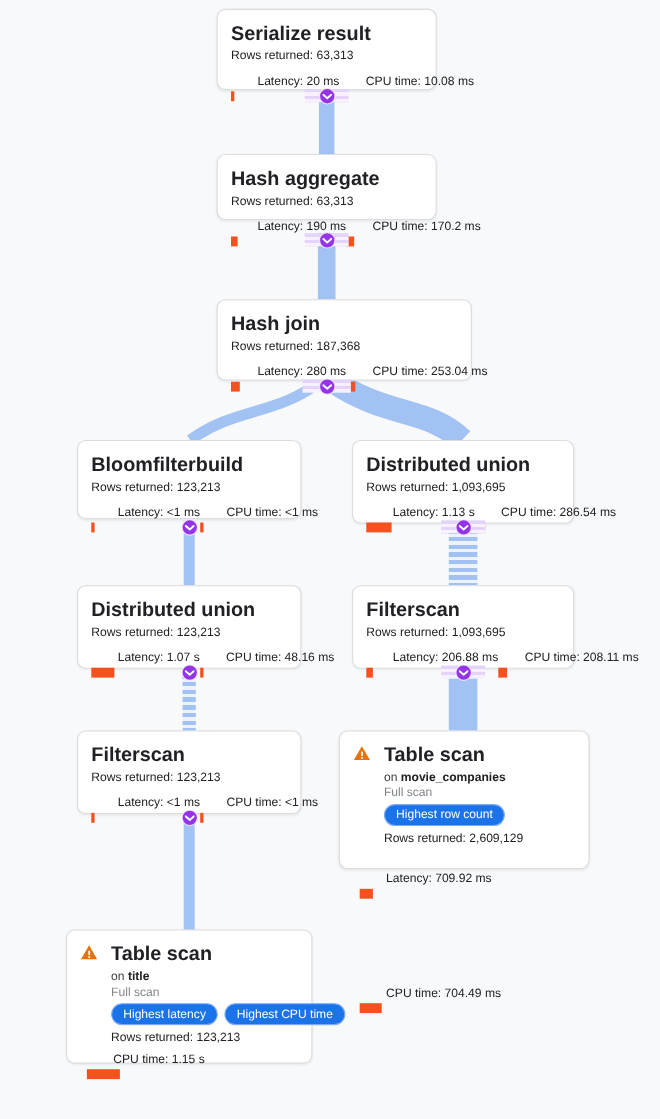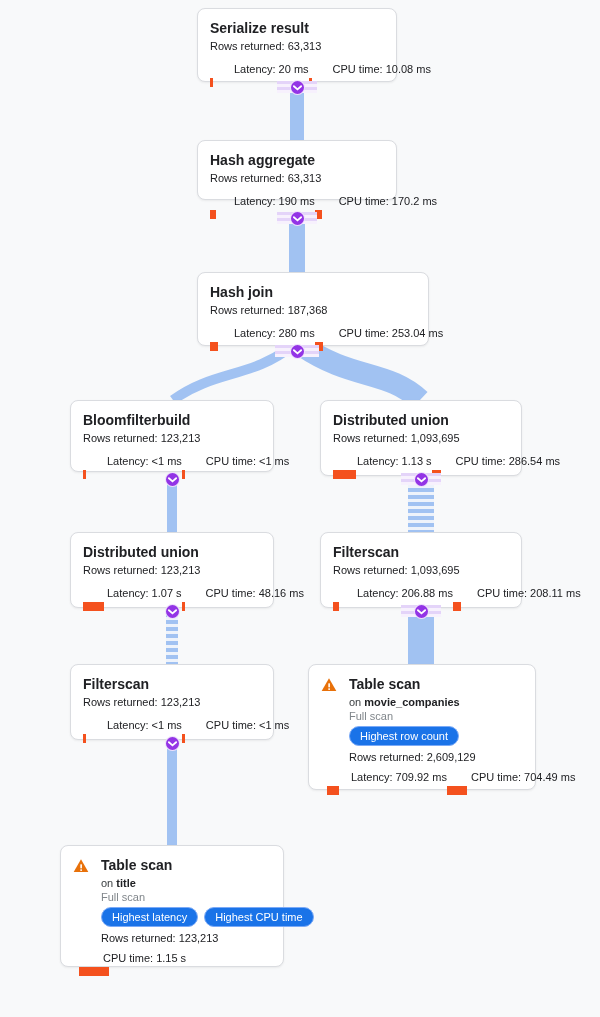--- a/index.html
+++ b/index.html
@@ -14,21 +14,21 @@
   }
   *{margin:0;padding:0;box-sizing:border-box;}
   body{font-family:"Liberation Sans","DejaVu Sans",sans-serif;background:#f8f9fa;}
   .canvas{position:relative;width:600px;height:1017px;background:#f8f9fa;overflow:hidden;}
 
   .card{
     position:absolute;background:#fff;border:1px solid var(--card_border);
     border-radius:8px;padding:11px 12px;box-shadow:0 1px 2px rgba(60,64,67,.08);
     z-index:2;
   }
-  .card-title{font-size:14px;font-weight:700;color:var(--text);margin-bottom:4px;}
+  .card-title{font-size:18px;font-weight:700;color:var(--text);margin-bottom:4px;}
   .card-rows{font-size:11px;color:var(--text);}
   .metrics{display:flex;margin-top:11px;}
   .metric{flex:0 0 88px;}
   .metric + .metric{flex:1 1 auto;}
   .ts .metric{flex:0 0 104px;}
   .ts .metric + .metric{flex:1 1 auto;}
   .metric-line{font-size:11px;color:var(--text);white-space:nowrap;padding-left:24px;}
   .metric-label{margin-right:3px;}
   .bar{height:9px;background:var(--bar);margin-top:3px;}
 
@@ -209,21 +209,21 @@
           </svg>
       </span>
       <div class="card-title">Table scan</div>
       <div class="on-line"><span>on</span> <b>movie_companies</b></div>
       <div class="scan-type">Full scan</div>
       <div class="badges">
         <span class="badge">Highest row count</span>
       </div>
       <div class="card-rows"><span>Rows returned:</span> <span>2,609,129</span></div>
     </div>
-    <div class="metrics" style="margin-top:8px;padding-left:6px;">
+    <div class="metrics" style="margin-top:25px;padding-left:6px;flex-direction:column;">
       <div class="metric">
         <div class="metric-line"><span class="metric-label">Latency:</span><span>709.92 ms</span></div>
         <div class="bar" style="width: 12px;"></div>
       </div>
       <div class="metric">
         <div class="metric-line"><span class="metric-label">CPU time:</span><span>704.49 ms</span></div>
         <div class="bar" style="width: 20px;"></div>
       </div>
     </div>
   </div>

